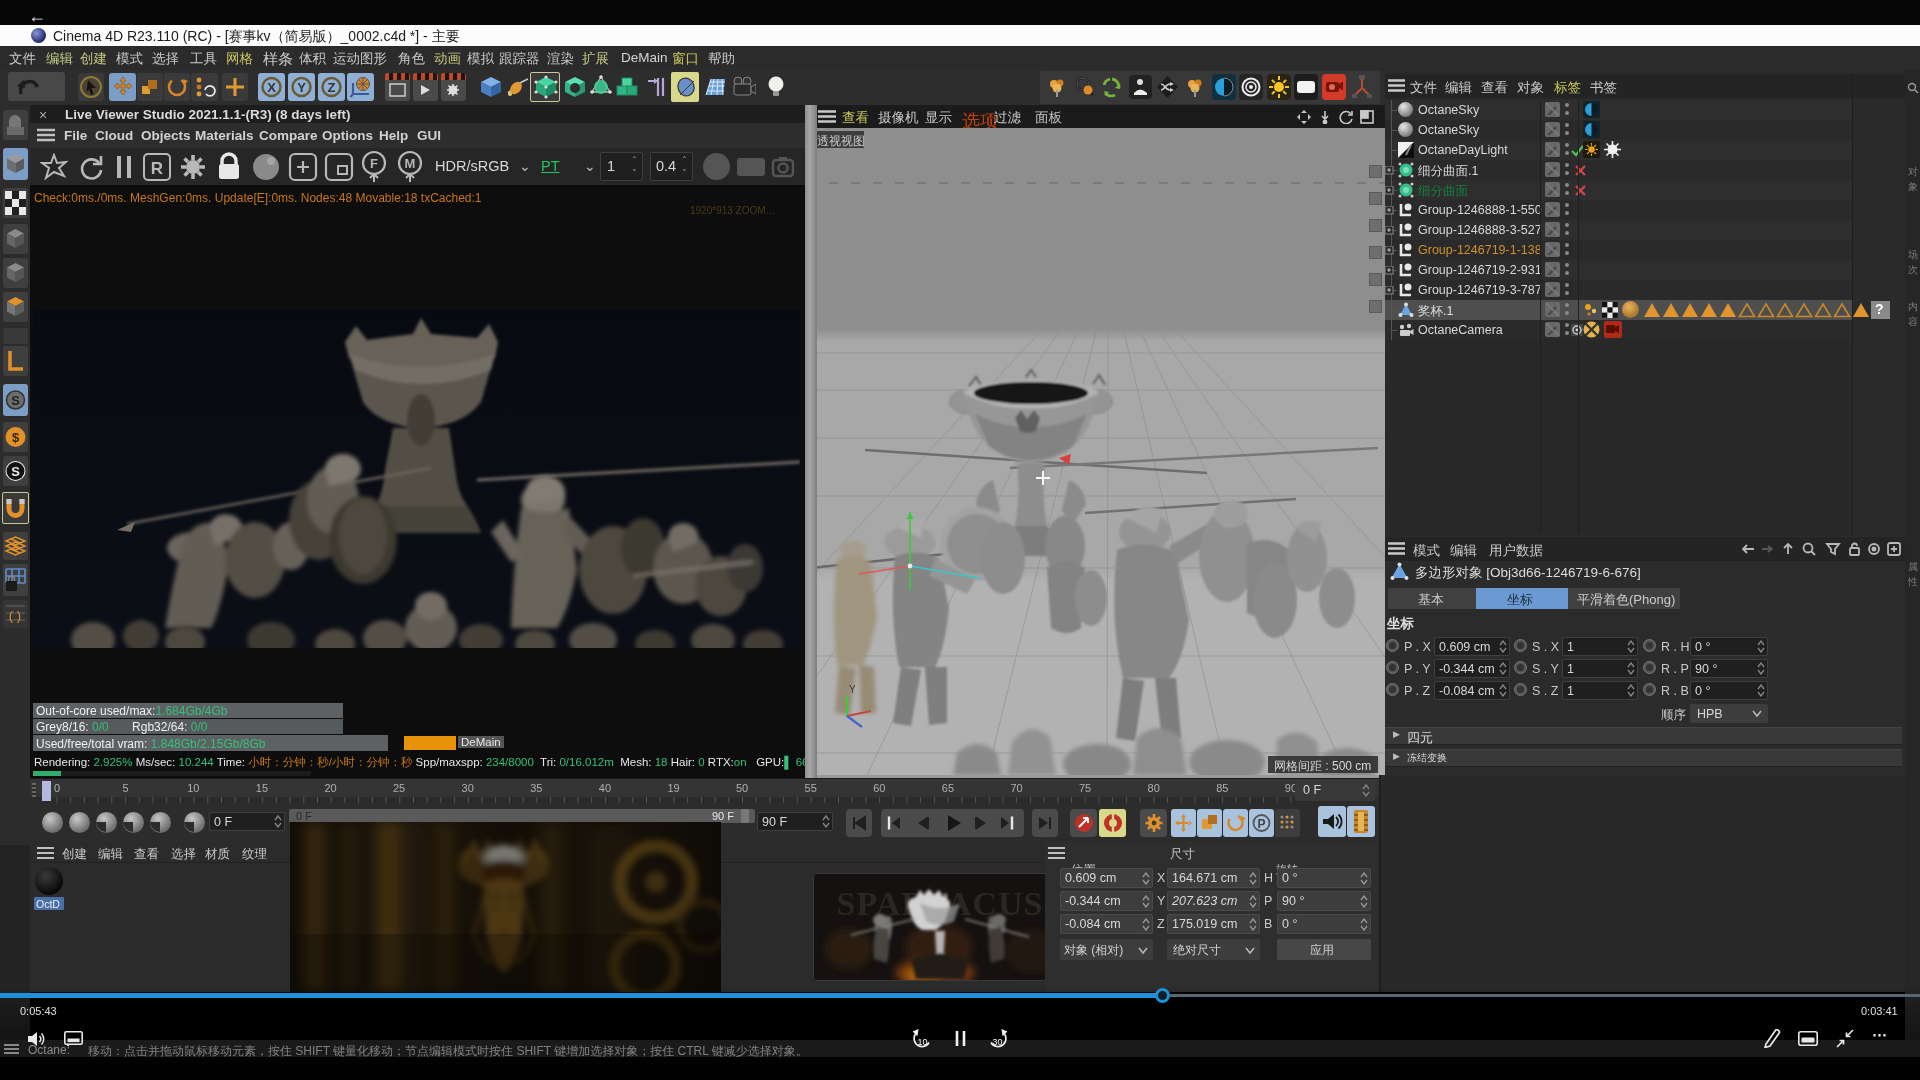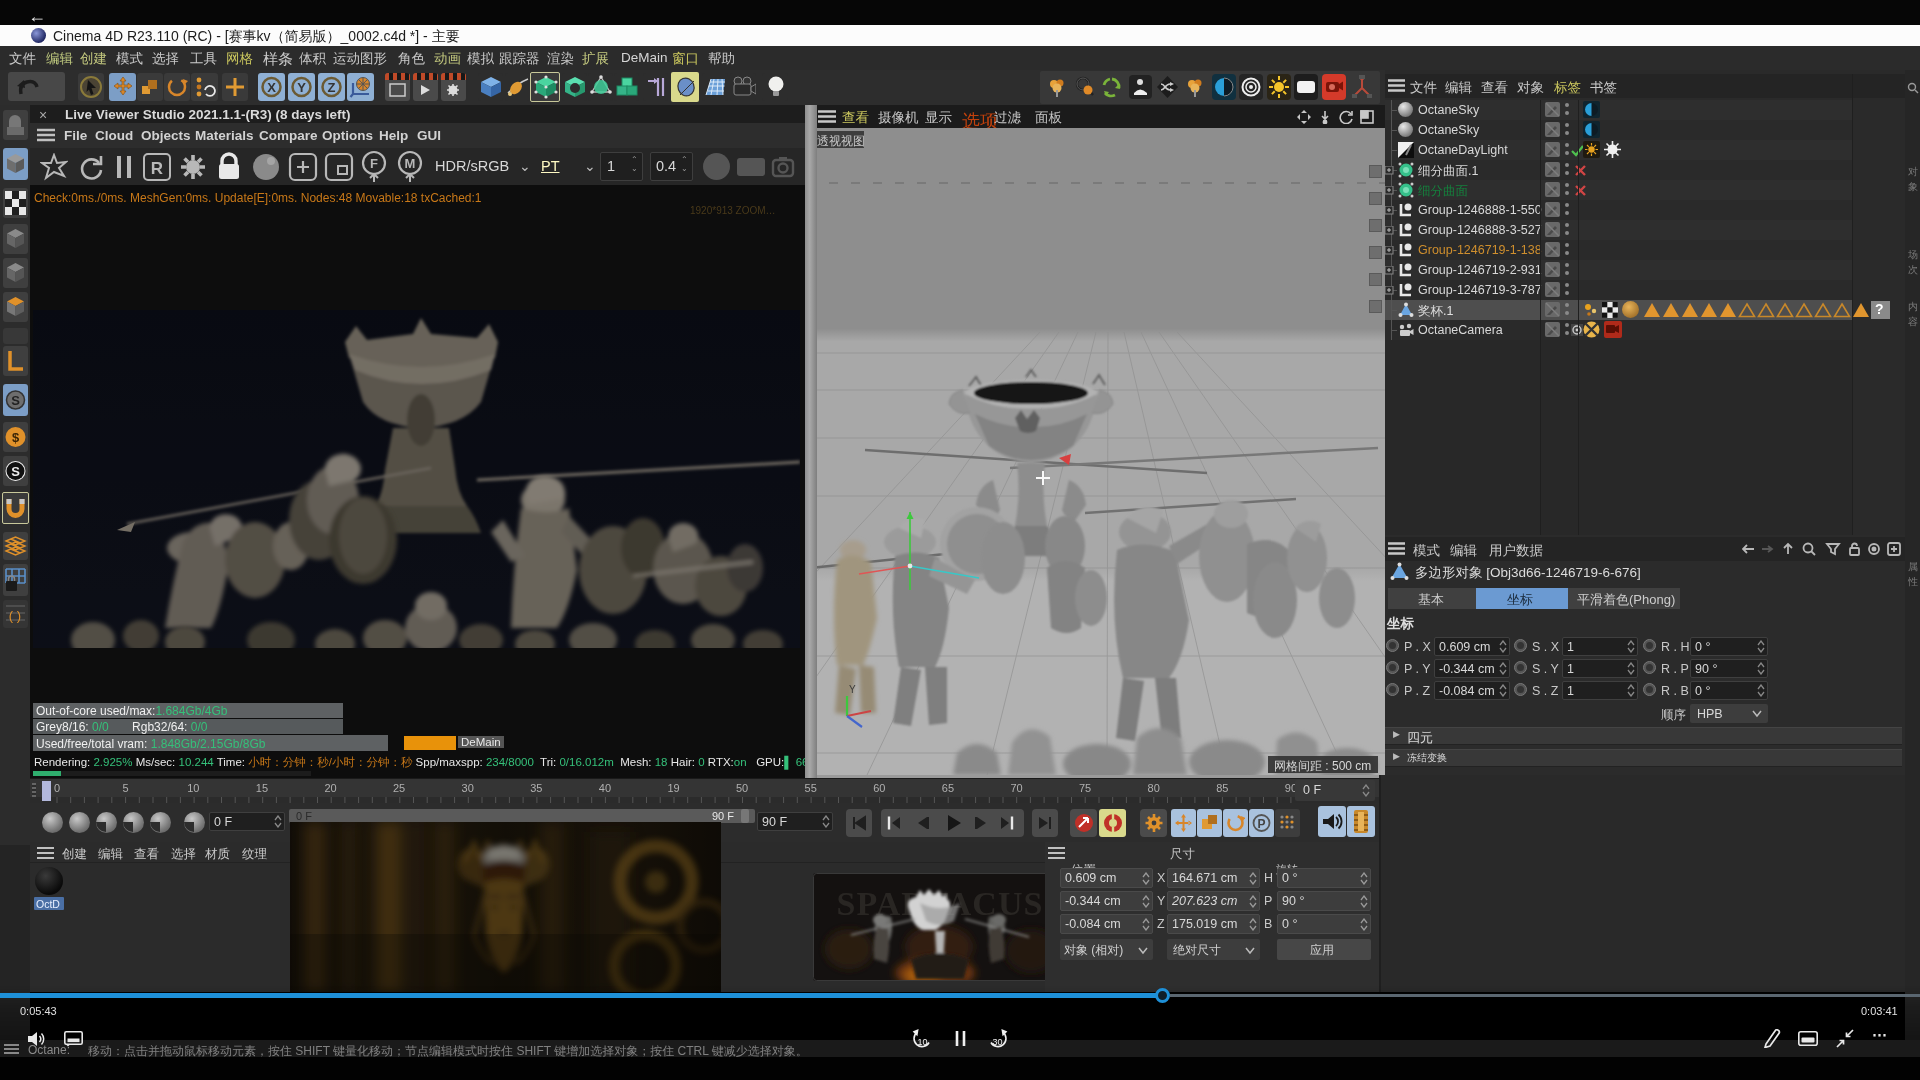--- a/index.html
+++ b/index.html
@@ -392,21 +392,21 @@
     <path d="M14 24 L14 32 M10 28 L14 24 L18 28" stroke="#b8b8b8" stroke-width="2" fill="none"></path>
     <text x="14" y="18" font-size="13" font-weight="bold" fill="#b8b8b8" text-anchor="middle" font-family="Liberation Sans">F</text>
   </svg>
 <svg class="a" style="left:396px;top:150px" width="28" height="34">
     <circle cx="14" cy="13" r="11" fill="none" stroke="#b8b8b8" stroke-width="2.2"></circle>
     <path d="M14 24 L14 32 M10 28 L14 24 L18 28" stroke="#b8b8b8" stroke-width="2" fill="none"></path>
     <text x="14" y="18" font-size="13" font-weight="bold" fill="#b8b8b8" text-anchor="middle" font-family="Liberation Sans">M</text>
   </svg>
 <div class="a tx" style="left:435px;top:158px;font-size:14.5px;color:#d8d8d8;">HDR/sRGB</div>
 <div class="a tx" style="left:519px;top:158px;font-size:14px;color:#bbb;">⌄</div>
-<div class="a tx" style="left:541px;top:158px;font-size:14.5px;color:#fef9c3;text-decoration:underline;">PT</div>
+<div class="a tx" style="left:541px;top:158px;font-size:14.5px;color:#22c55e;text-decoration:underline;">PT</div>
 <div class="a tx" style="left:584px;top:158px;font-size:14px;color:#bbb;">⌄</div>
 <div class="a" style="left:600px;top:152px;width:43px;height:29px;background:#1f1f1f;border:1px solid #3e3e3e;border-radius:2px"></div>
 <div class="a tx" style="left:607px;top:158px;font-size:14.5px;color:#d8d8d8;">1</div>
 <div class="a tx" style="left:631px;top:155px;font-size:8px;color:#999;line-height:9px">⌃<br>⌄</div>
 <div class="a" style="left:650px;top:152px;width:43px;height:29px;background:#1f1f1f;border:1px solid #3e3e3e;border-radius:2px"></div>
 <div class="a tx" style="left:656px;top:158px;font-size:14.5px;color:#d8d8d8;">0.4</div>
 <div class="a tx" style="left:681px;top:155px;font-size:8px;color:#999;line-height:9px">⌃<br>⌄</div>
 <div class="a" style="left:703px;top:153px;width:27px;height:27px;border-radius:14px;background:#555"></div>
 <div class="a" style="left:737px;top:158px;width:28px;height:18px;border-radius:3px;background:#555"></div>
 <svg class="a" style="left:771px;top:155px" width="28" height="24">

